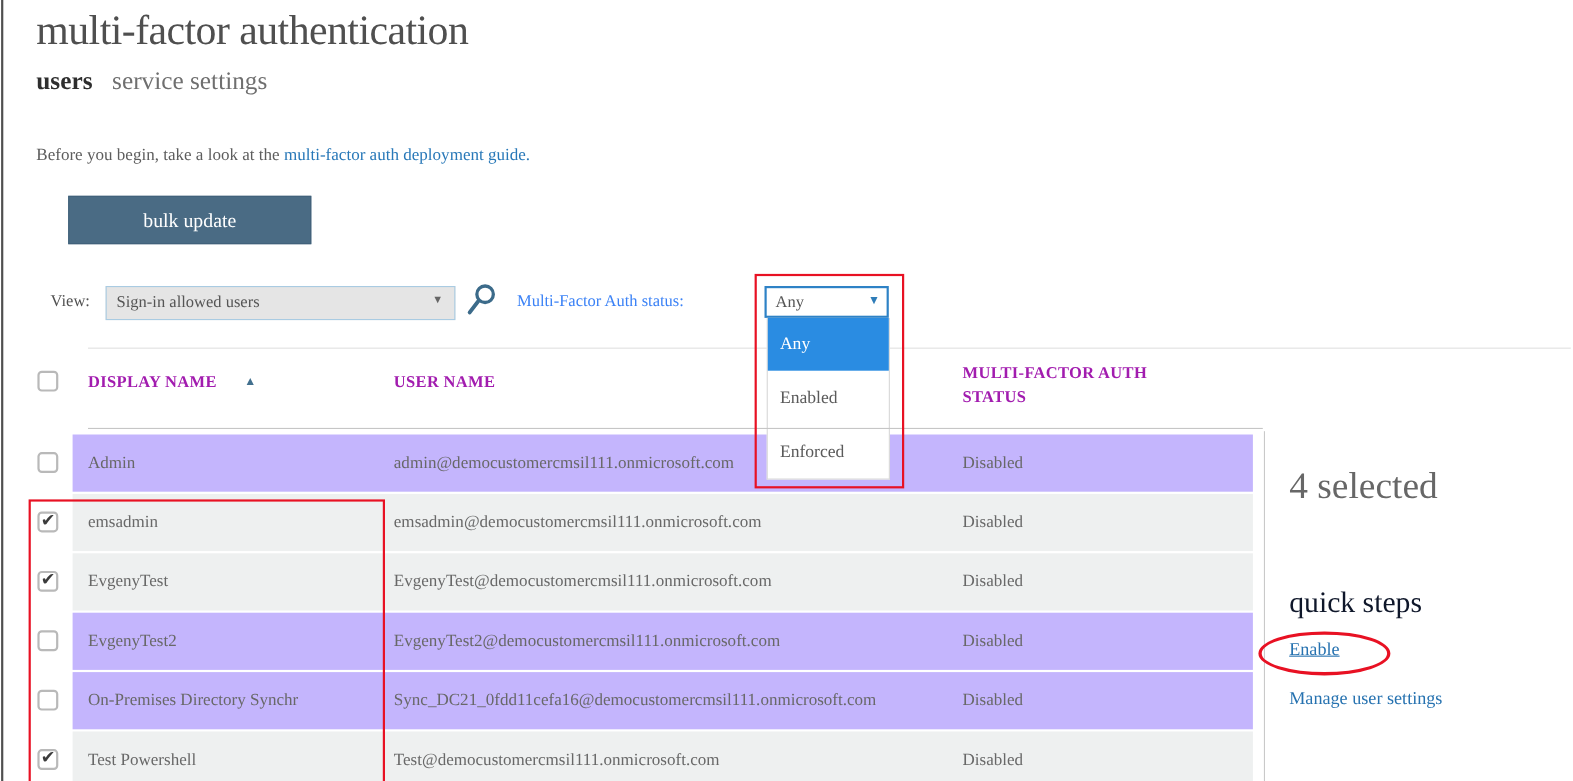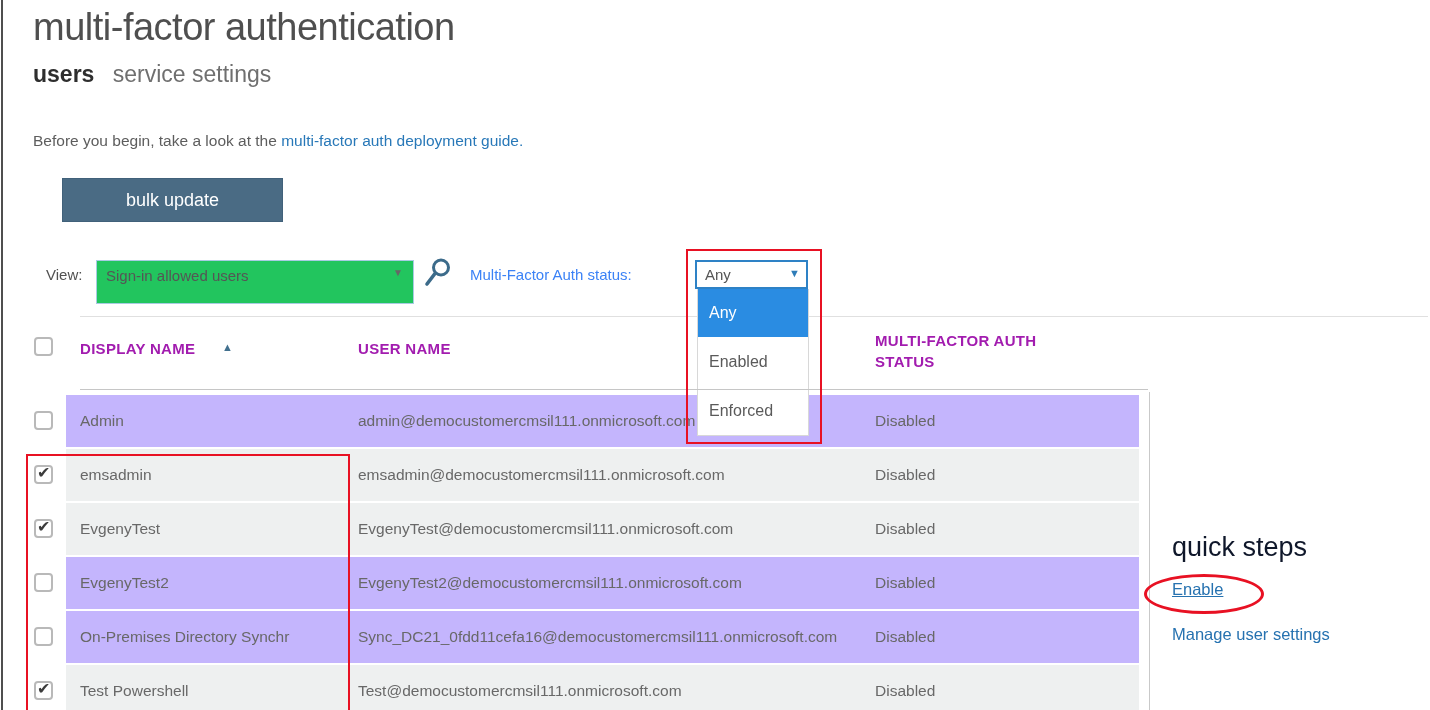--- a/index.html
+++ b/index.html
@@ -1,17 +1,17 @@
 <!DOCTYPE html>
 <html><head>
 <meta charset="utf-8">
 <style>
   html,body{margin:0;padding:0;background:#fff;}
   #page{position:relative;width:1430px;height:710px;background:#fff;overflow:hidden;
-        font-family:Liberation Sans, sans-serif;color:#5c5c5c;}
+        font-family:Liberation Serif, serif;color:#5c5c5c;}
   .abs{position:absolute;}
 
   
   #left-edge{left:1px;top:0;width:2px;height:710px;background:#4f4f4f;}
 
   
   #page-title{left:33px;top:6px;font-size:38px;font-weight:300;color:#4f4f4f;letter-spacing:-0.5px;}
   #tabs{left:33px;top:61px;font-size:23px;}
   .tab{display:inline-block;cursor:pointer;}
   .tab.active{color:#2e2e2e;font-weight:600;margin-right:12px;}
@@ -20,21 +20,21 @@
   
   #intro{left:33px;top:132px;font-size:15.5px;color:#5d5d5d;}
   #intro a{color:#2878b8;text-decoration:none;cursor:pointer;}
 
   
   #bulk-btn{left:62px;top:178px;width:219px;height:42px;background:#4a6b84;border:1px solid #41617a;
             color:#fff;font-size:18px;text-align:center;line-height:42px;cursor:pointer;}
 
   
   #view-label{left:46px;top:266px;font-size:15px;color:#515151;}
-  #view-select{left:96px;top:260px;width:318px;height:44px;border:1px solid #a9cbe2;background:#22c55e;
+  #view-select{left:96px;top:260px;width:318px;height:31px;border:1px solid #a9cbe2;background:#e5e5e5;
                font-size:15px;color:#555;line-height:29px;padding-left:9px;box-sizing:border-box;cursor:pointer;}
   #view-caret{left:393px;top:267px;font-size:10px;color:#666;}
   #search-icon{left:424px;top:257px;cursor:pointer;}
   #mfa-label{left:470px;top:266px;font-size:15px;color:#3b82f6;}
   #mfa-select{left:695px;top:260px;width:113px;height:29px;border:2px solid #2e82c6;background:#fff;
               font-size:15px;color:#555;line-height:26px;padding-left:8px;box-sizing:border-box;cursor:pointer;z-index:4;}
   #mfa-caret{left:789px;top:267px;font-size:11px;color:#2e7cb8;z-index:5;}
 
   
   #mfa-dropdown{left:697px;top:289px;width:110px;background:#fff;z-index:4;
@@ -183,20 +183,21 @@
 
   <div class="row selected" style="top:664px">
     <div class="row-bg">
       <span class="cell dn">Test Powershell</span>
       <span class="cell un">Test@democustomercmsil111.onmicrosoft.com</span>
       <span class="cell st">Disabled</span>
     </div>
     <span class="checkbox checked"></span>
   </div>
 
+  <div id="selected-count" class="abs">4 selected</div>
   <div id="quick-steps" class="abs">quick steps</div>
   <div id="link-enable" class="abs">Enable</div>
   <div id="link-manage" class="abs">Manage user settings</div>
 
   <div id="annot-dropdown" class="annot"></div>
   <div id="annot-rows" class="annot"></div>
   <div id="annot-enable" class="annot"></div>
 
 </div>
 

